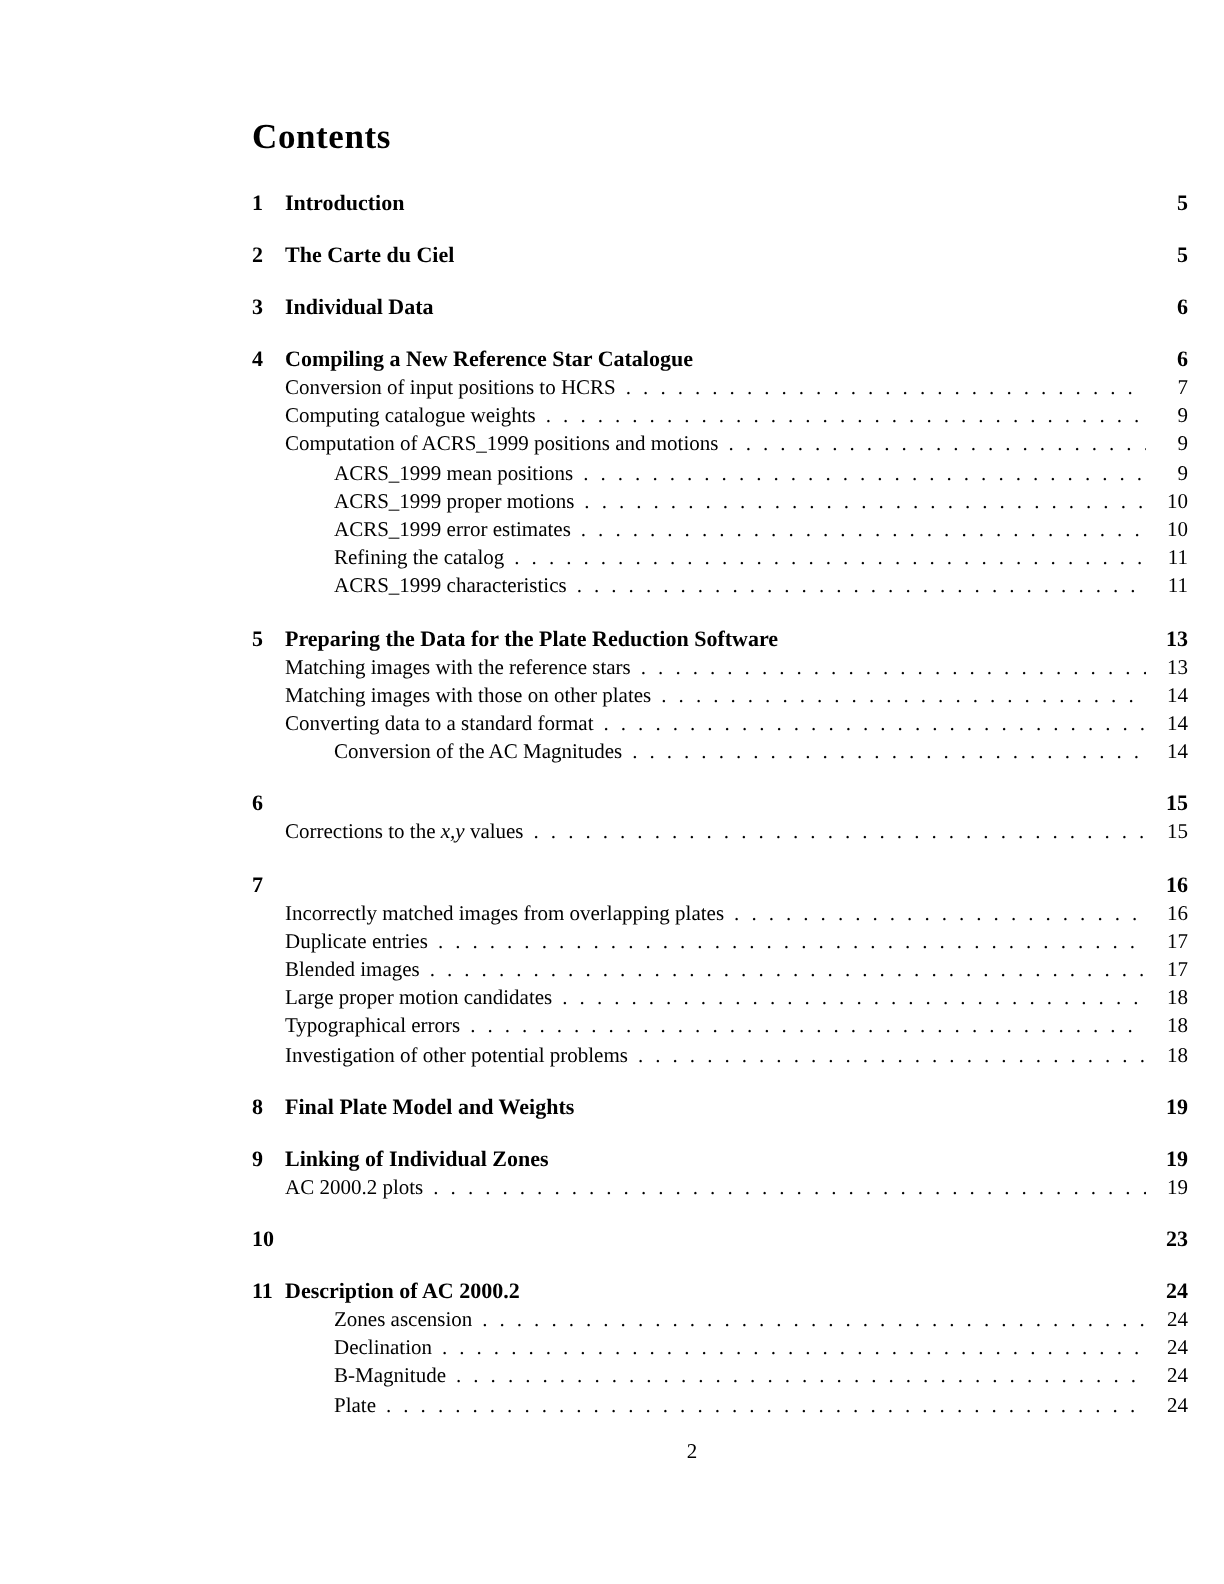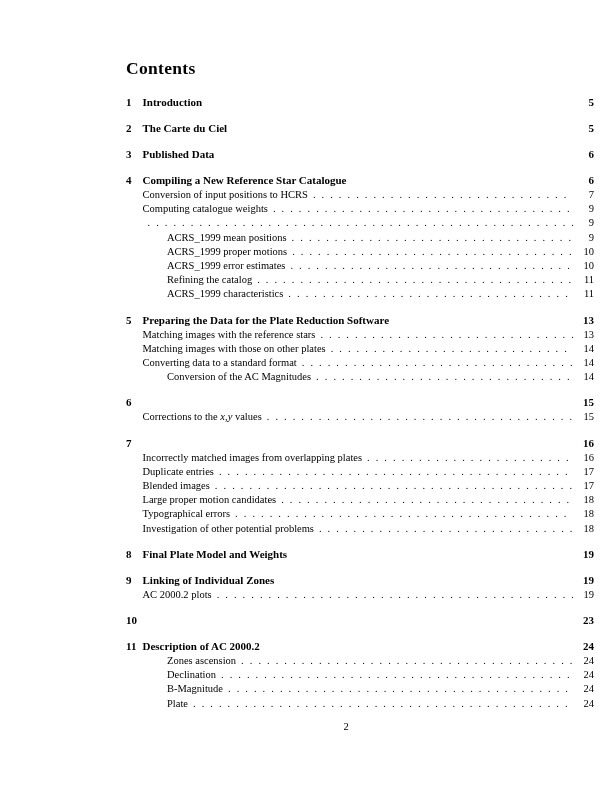--- a/index.html
+++ b/index.html
@@ -84,21 +84,21 @@
       <span class="sec-title">The Carte du Ciel</span>
       <span class="sec-fill"></span>
       <span class="sec-page">5</span>
     </div>
     <div class="entries"></div>
   </div>
 
   <div class="toc-section">
     <div class="sec-row">
       <span class="sec-num">3</span>
-      <span class="sec-title">Published Data</span>
+      <span class="sec-title">Individual Data</span>
       <span class="sec-fill"></span>
       <span class="sec-page">6</span>
     </div>
     <div class="entries"></div>
   </div>
 
   <div class="toc-section">
     <div class="sec-row">
       <span class="sec-num">4</span>
       <span class="sec-title">Compiling a New Reference Star Catalogue</span>
@@ -112,20 +112,21 @@
     <span class="entry-page">7</span>
   </div>
 
   <div class="toc-entry level-1">
     <span class="entry-label">Computing catalogue weights</span>
     <span class="leader">. . . . . . . . . . . . . . . . . . . . . . . . . . . . . . . . . . . . . . . . . . . . . . . . . . . . . . . . . . . . . . . . . . . . . . . . . . . . . . . . . . . . . . . . . . </span>
     <span class="entry-page">9</span>
   </div>
 
   <div class="toc-entry level-1">
+    <span class="entry-label">Computation of ACRS_1999 positions and motions</span>
     <span class="leader">. . . . . . . . . . . . . . . . . . . . . . . . . . . . . . . . . . . . . . . . . . . . . . . . . . . . . . . . . . . . . . . . . . . . . . . . . . . . . . . . . . . . . . . . . . </span>
     <span class="entry-page">9</span>
   </div>
 
   <div class="toc-entry level-2">
     <span class="entry-label">ACRS_1999 mean positions</span>
     <span class="leader">. . . . . . . . . . . . . . . . . . . . . . . . . . . . . . . . . . . . . . . . . . . . . . . . . . . . . . . . . . . . . . . . . . . . . . . . . . . . . . . . . . . . . . . . . . </span>
     <span class="entry-page">9</span>
   </div>
 

